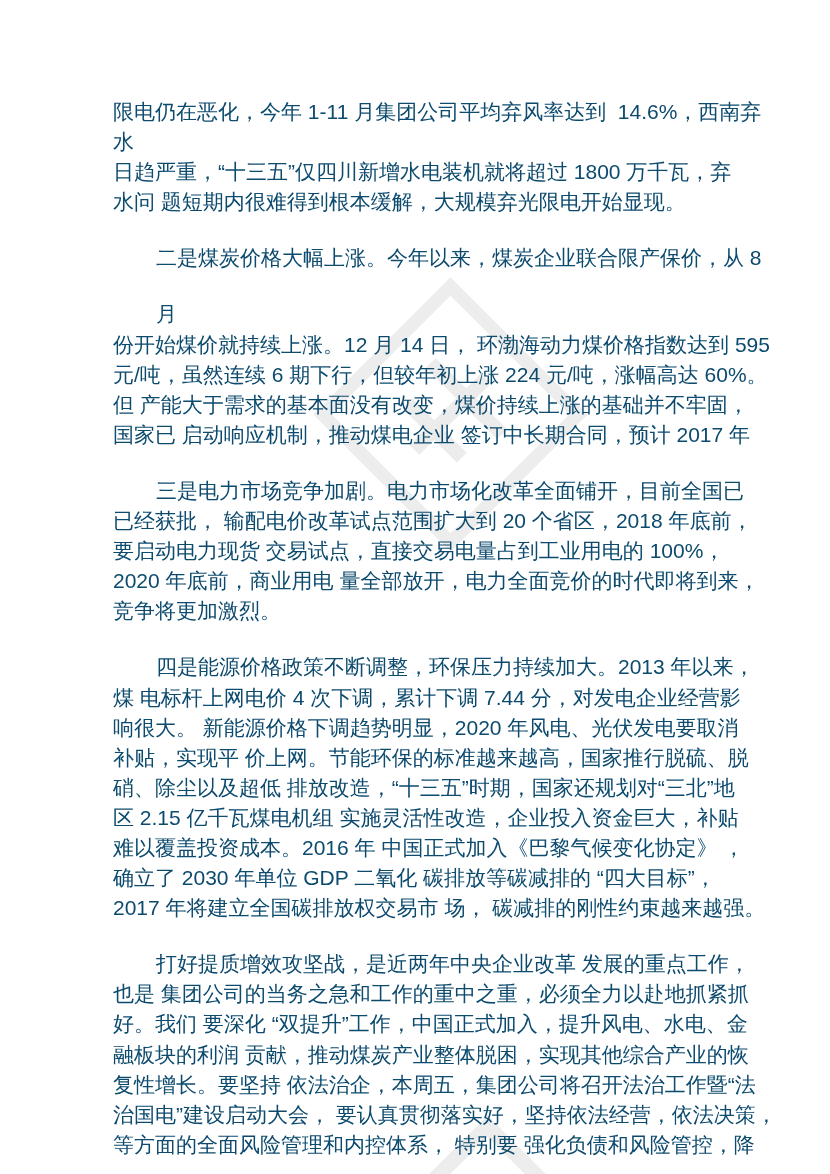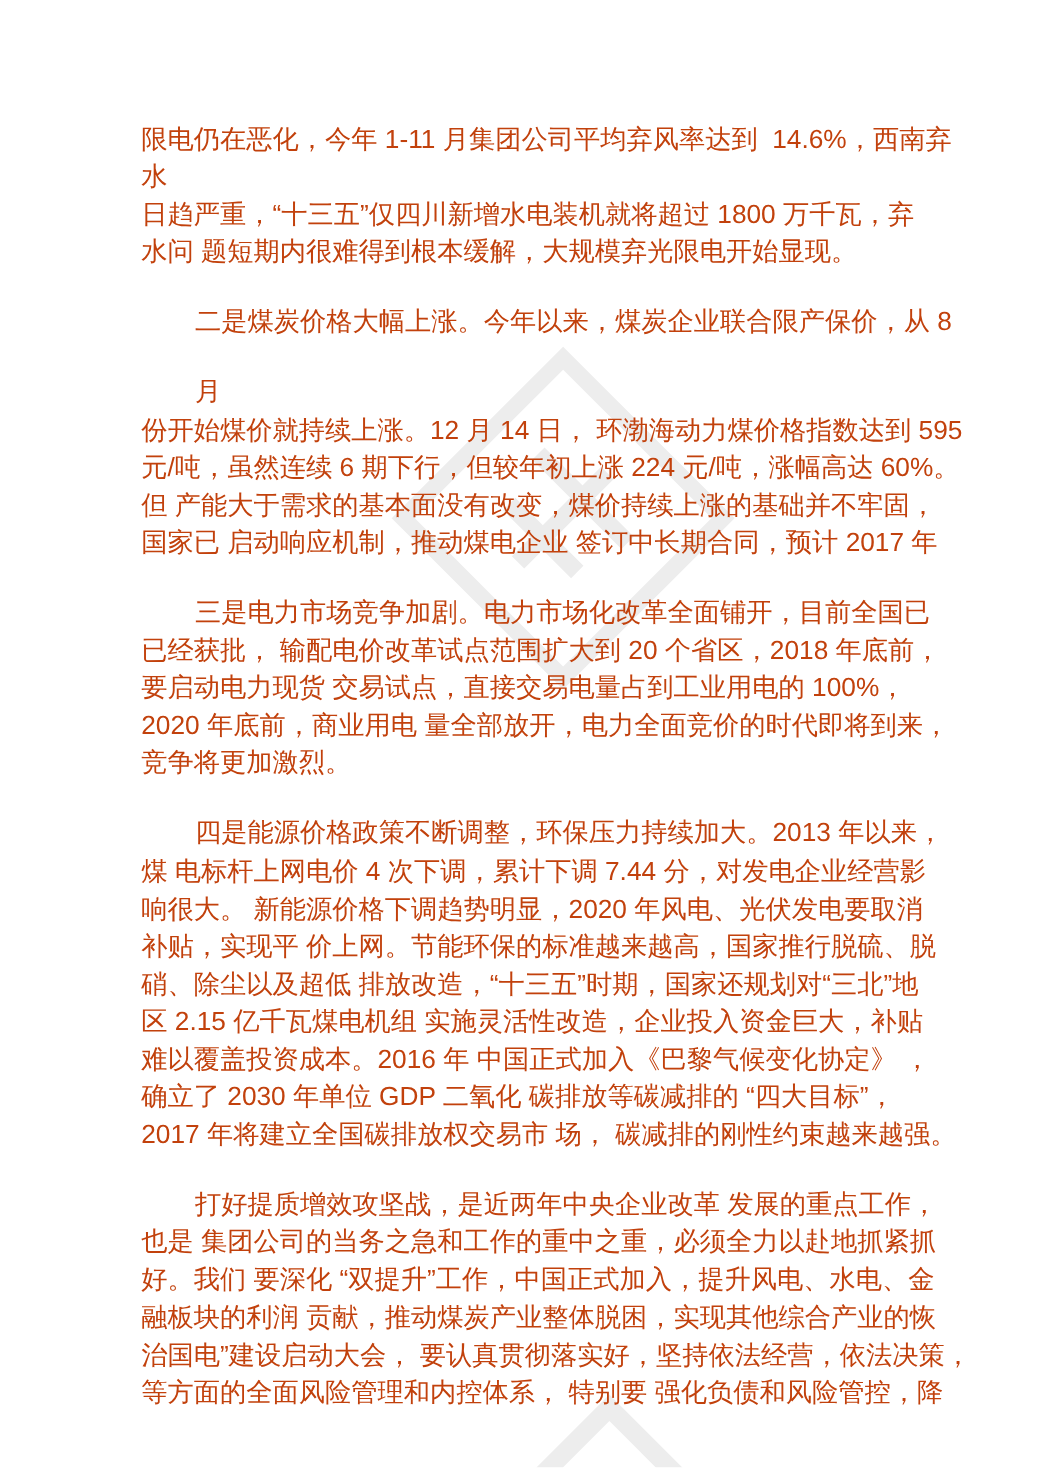--- a/index.html
+++ b/index.html
@@ -13,21 +13,21 @@
     height: 1174px;
     background: #ffffff;
     overflow: hidden;
     font-family: "Liberation Sans", "DejaVu Sans", sans-serif;
   }
   .content {
     position: absolute;
     left: 113px;
     top: 97px;
     width: 660px;
-    color: #c2410c;
+    color: #0c4a6e;
     font-size: 21px;
     line-height: 30.1px;
   }
   .line {
     white-space: pre;
     height: 30.1px;
   }
   .line.indent {
     padding-left: 43px;
     margin-top: 26px;
@@ -101,17 +101,18 @@
       <div class="line"><span>补贴，实现平 价上网。节能环保的标准越来越高，国家推行脱硫、脱</span></div>
       <div class="line"><span>硝、除尘以及超低 排放改造，“十三五”时期，国家还规划对“三北”地</span></div>
       <div class="line"><span>区 2.15 亿千瓦煤电机组 实施灵活性改造，企业投入资金巨大，补贴</span></div>
       <div class="line"><span>难以覆盖投资成本。2016 年 中国正式加入《巴黎气候变化协定》 ，</span></div>
       <div class="line"><span>确立了 2030 年单位 GDP 二氧化 碳排放等碳减排的 “四大目标”，</span></div>
       <div class="line"><span>2017 年将建立全国碳排放权交易市 场， 碳减排的刚性约束越来越强。</span></div>
       <div class="line indent"><span>打好提质增效攻坚战，是近两年中央企业改革 发展的重点工作，</span></div>
       <div class="line"><span>也是 集团公司的当务之急和工作的重中之重，必须全力以赴地抓紧抓</span></div>
       <div class="line"><span>好。我们 要深化 “双提升”工作，中国正式加入，提升风电、水电、金</span></div>
       <div class="line"><span>融板块的利润 贡献，推动煤炭产业整体脱困，实现其他综合产业的恢</span></div>
+      <div class="line"><span>复性增长。要坚持 依法治企，本周五，集团公司将召开法治工作暨“法</span></div>
       <div class="line"><span>治国电”建设启动大会， 要认真贯彻落实好，坚持依法经营，依法决策，</span></div>
       <div class="line"><span>等方面的全面风险管理和内控体系， 特别要 强化负债和风险管控，降</span></div>
     </div>
 
 </div>
 
 </body></html>

